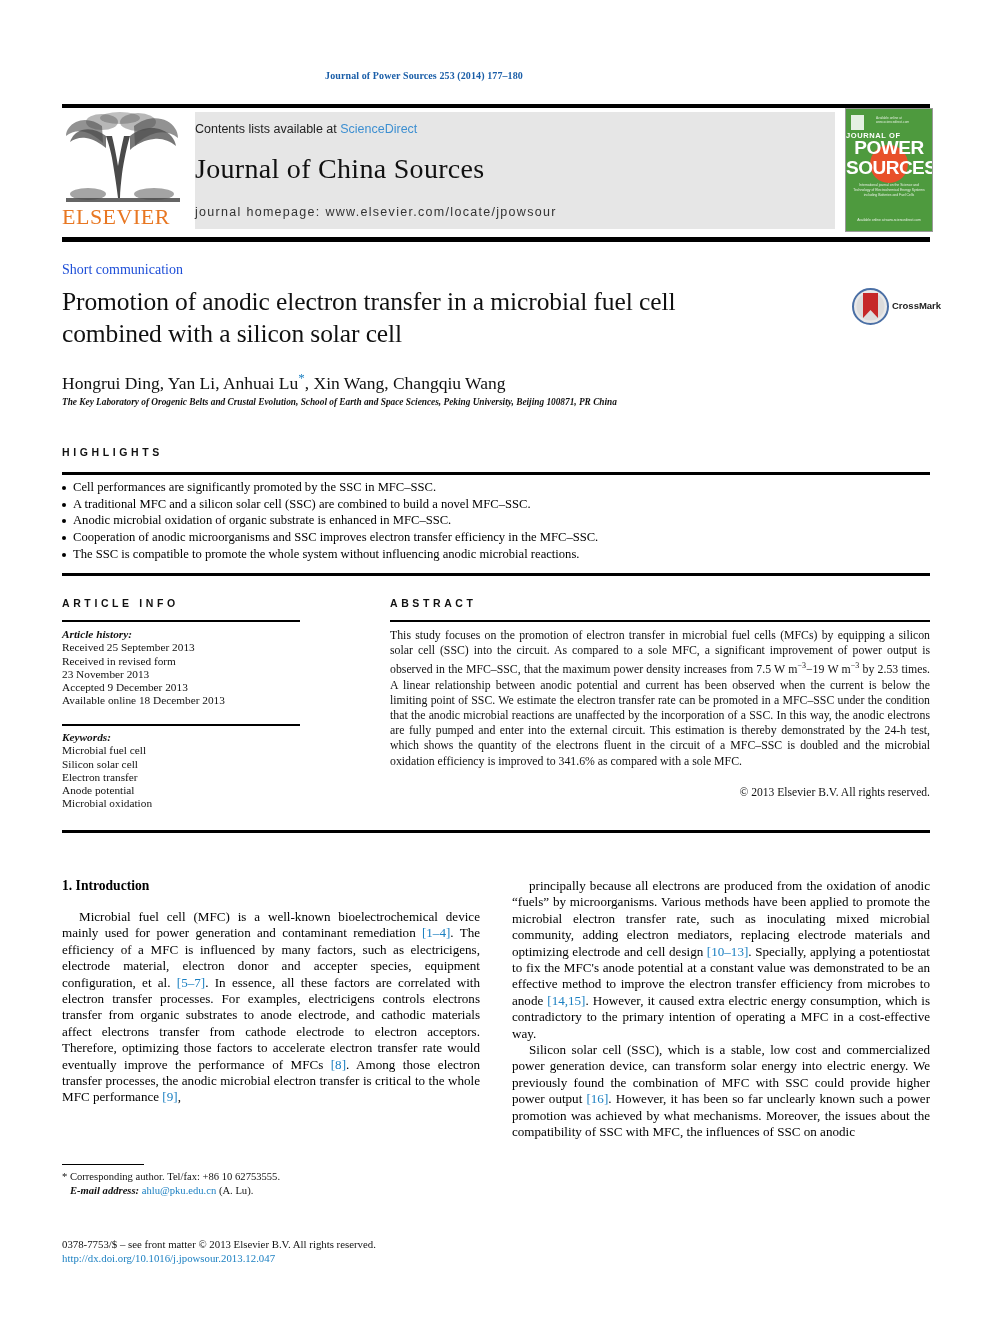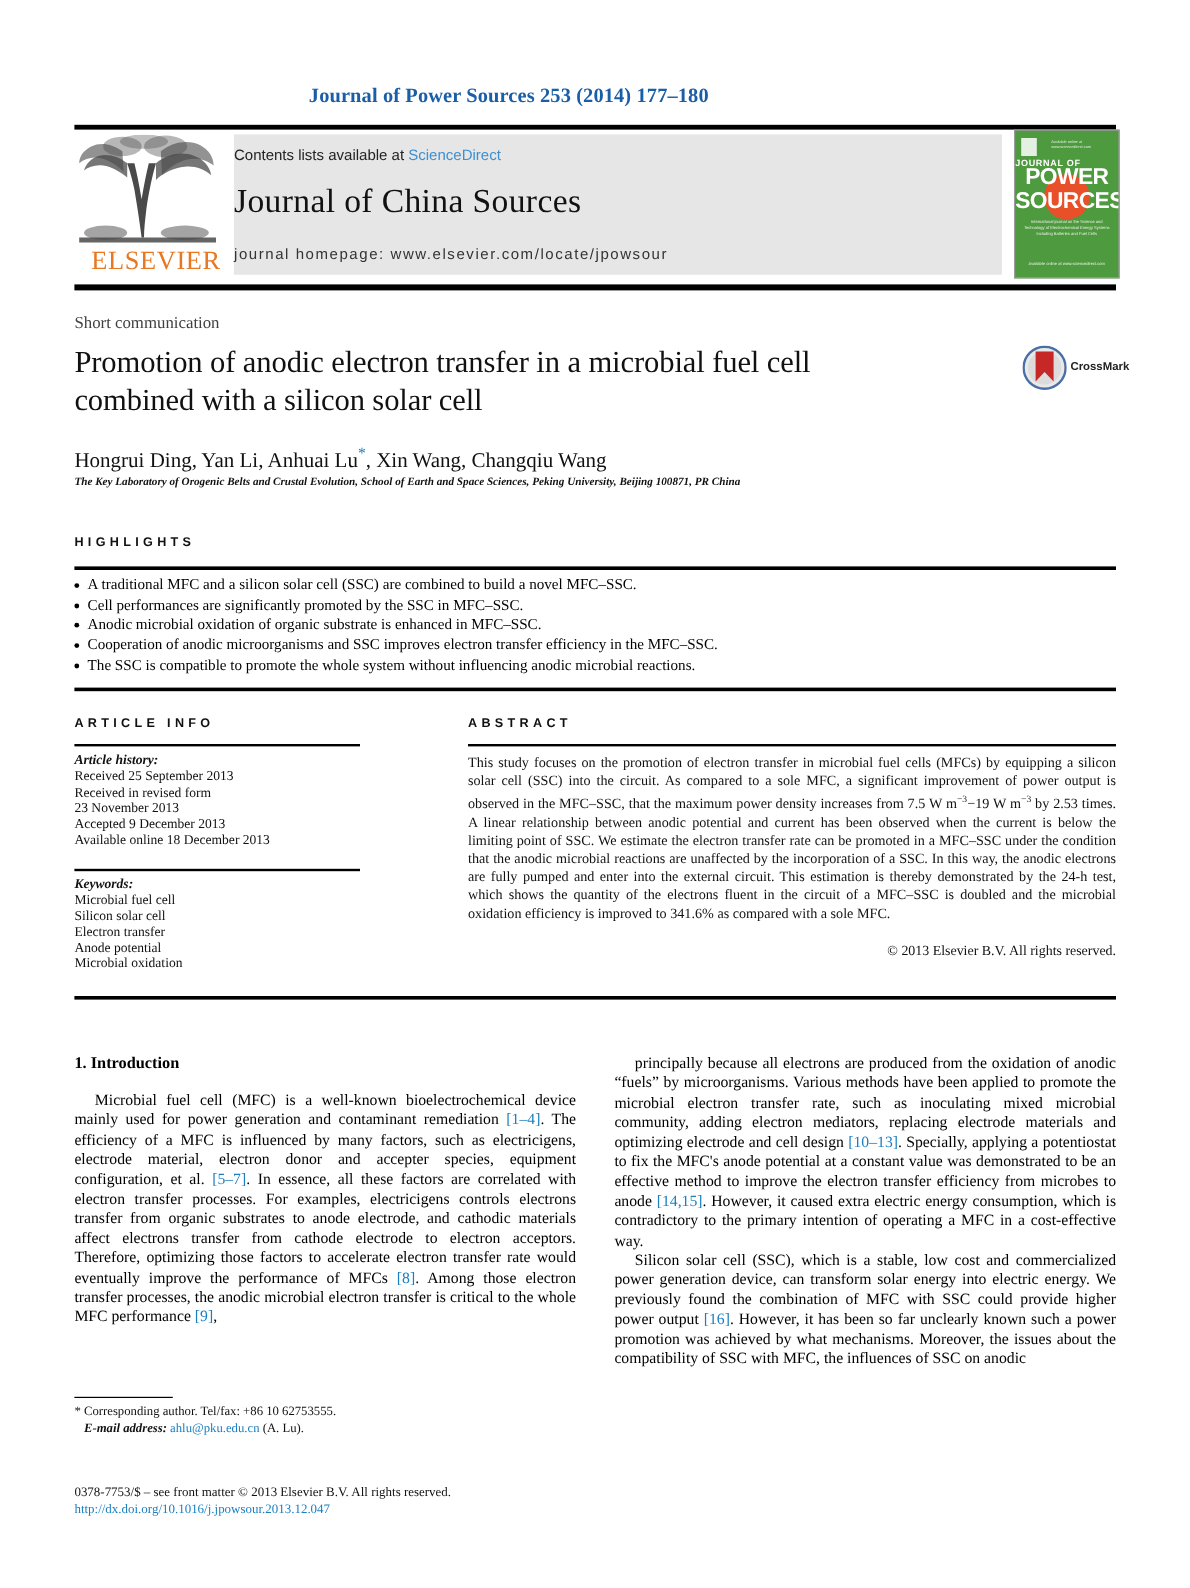--- a/index.html
+++ b/index.html
@@ -21,21 +21,21 @@
     width: 992px;
     height: 1323px;
   }
 
   
   .runhead {
     position: absolute;
     left: 0; top: 70px;
     width: 848px;
     text-align: center;
-    font-size: 17px;
+    font-size: 10px;
     font-weight: bold;
     color: #1a5ea8;
     letter-spacing: 0.1px;
   }
   .rule-top {
     position: absolute;
     left: 62px; top: 104px;
     width: 868px; height: 4px;
     background: #000;
   }
@@ -53,21 +53,21 @@
   .tree-box {
     position: absolute;
     left: 0; top: 0;
     width: 122px; height: 92px;
     overflow: hidden;
   }
   .elsevier-word {
     position: absolute;
     left: 0; top: 92px;
     width: 122px;
-    text-align: right;
+    text-align: left;
     font-family: "Liberation Serif", serif;
     font-size: 22px;
     letter-spacing: 0.5px;
     color: #E87722;
   }
   .banner {
     position: absolute;
     left: 195px; top: 112px;
     width: 640px; height: 117px;
     background: #e6e6e6;
@@ -173,21 +173,21 @@
     line-height: 5px;
     color: #e7f1e4;
     font-family: "Liberation Sans", sans-serif;
   }
 
   
   .sect-type {
     position: absolute;
     left: 62px; top: 262px;
     font-size: 14px;
-    color: #404040;
+    color: #1d4ed8;
   }
   .art-title {
     position: absolute;
     left: 62px; top: 286px;
     width: 700px;
     font-size: 25.5px;
     line-height: 32px;
     color: #111;
     letter-spacing: -0.1px;
   }
@@ -479,22 +479,22 @@
   </div>
 
   <div class="authors">
     <span>Hongrui Ding, Yan Li, Anhuai Lu</span><span class="star">*</span><span>, Xin Wang, Changqiu Wang</span>
   </div>
   <div class="affil">The Key Laboratory of Orogenic Belts and Crustal Evolution, School of Earth and Space Sciences, Peking University, Beijing 100871, PR China</div>
 
   <div class="hl-head">HIGHLIGHTS</div>
   <div class="hl-rule-top"></div>
   <div class="hl-list">
+    <div class="hl-item">Cell performances are significantly promoted by the SSC in MFC–SSC.</div>
     <div class="hl-item">A traditional MFC and a silicon solar cell (SSC) are combined to build a novel MFC–SSC.</div>
-    <div class="hl-item">Cell performances are significantly promoted by the SSC in MFC–SSC.</div>
     <div class="hl-item">Anodic microbial oxidation of organic substrate is enhanced in MFC–SSC.</div>
     <div class="hl-item">Cooperation of anodic microorganisms and SSC improves electron transfer efficiency in the MFC–SSC.</div>
     <div class="hl-item">The SSC is compatible to promote the whole system without influencing anodic microbial reactions.</div>
   </div>
   <div class="hl-rule-bottom"></div>
 
   <div class="ai-head">ARTICLE INFO</div>
   <div class="ai-rule"></div>
   <div class="ai-hist">
     <div class="lbl">Article history:</div>

